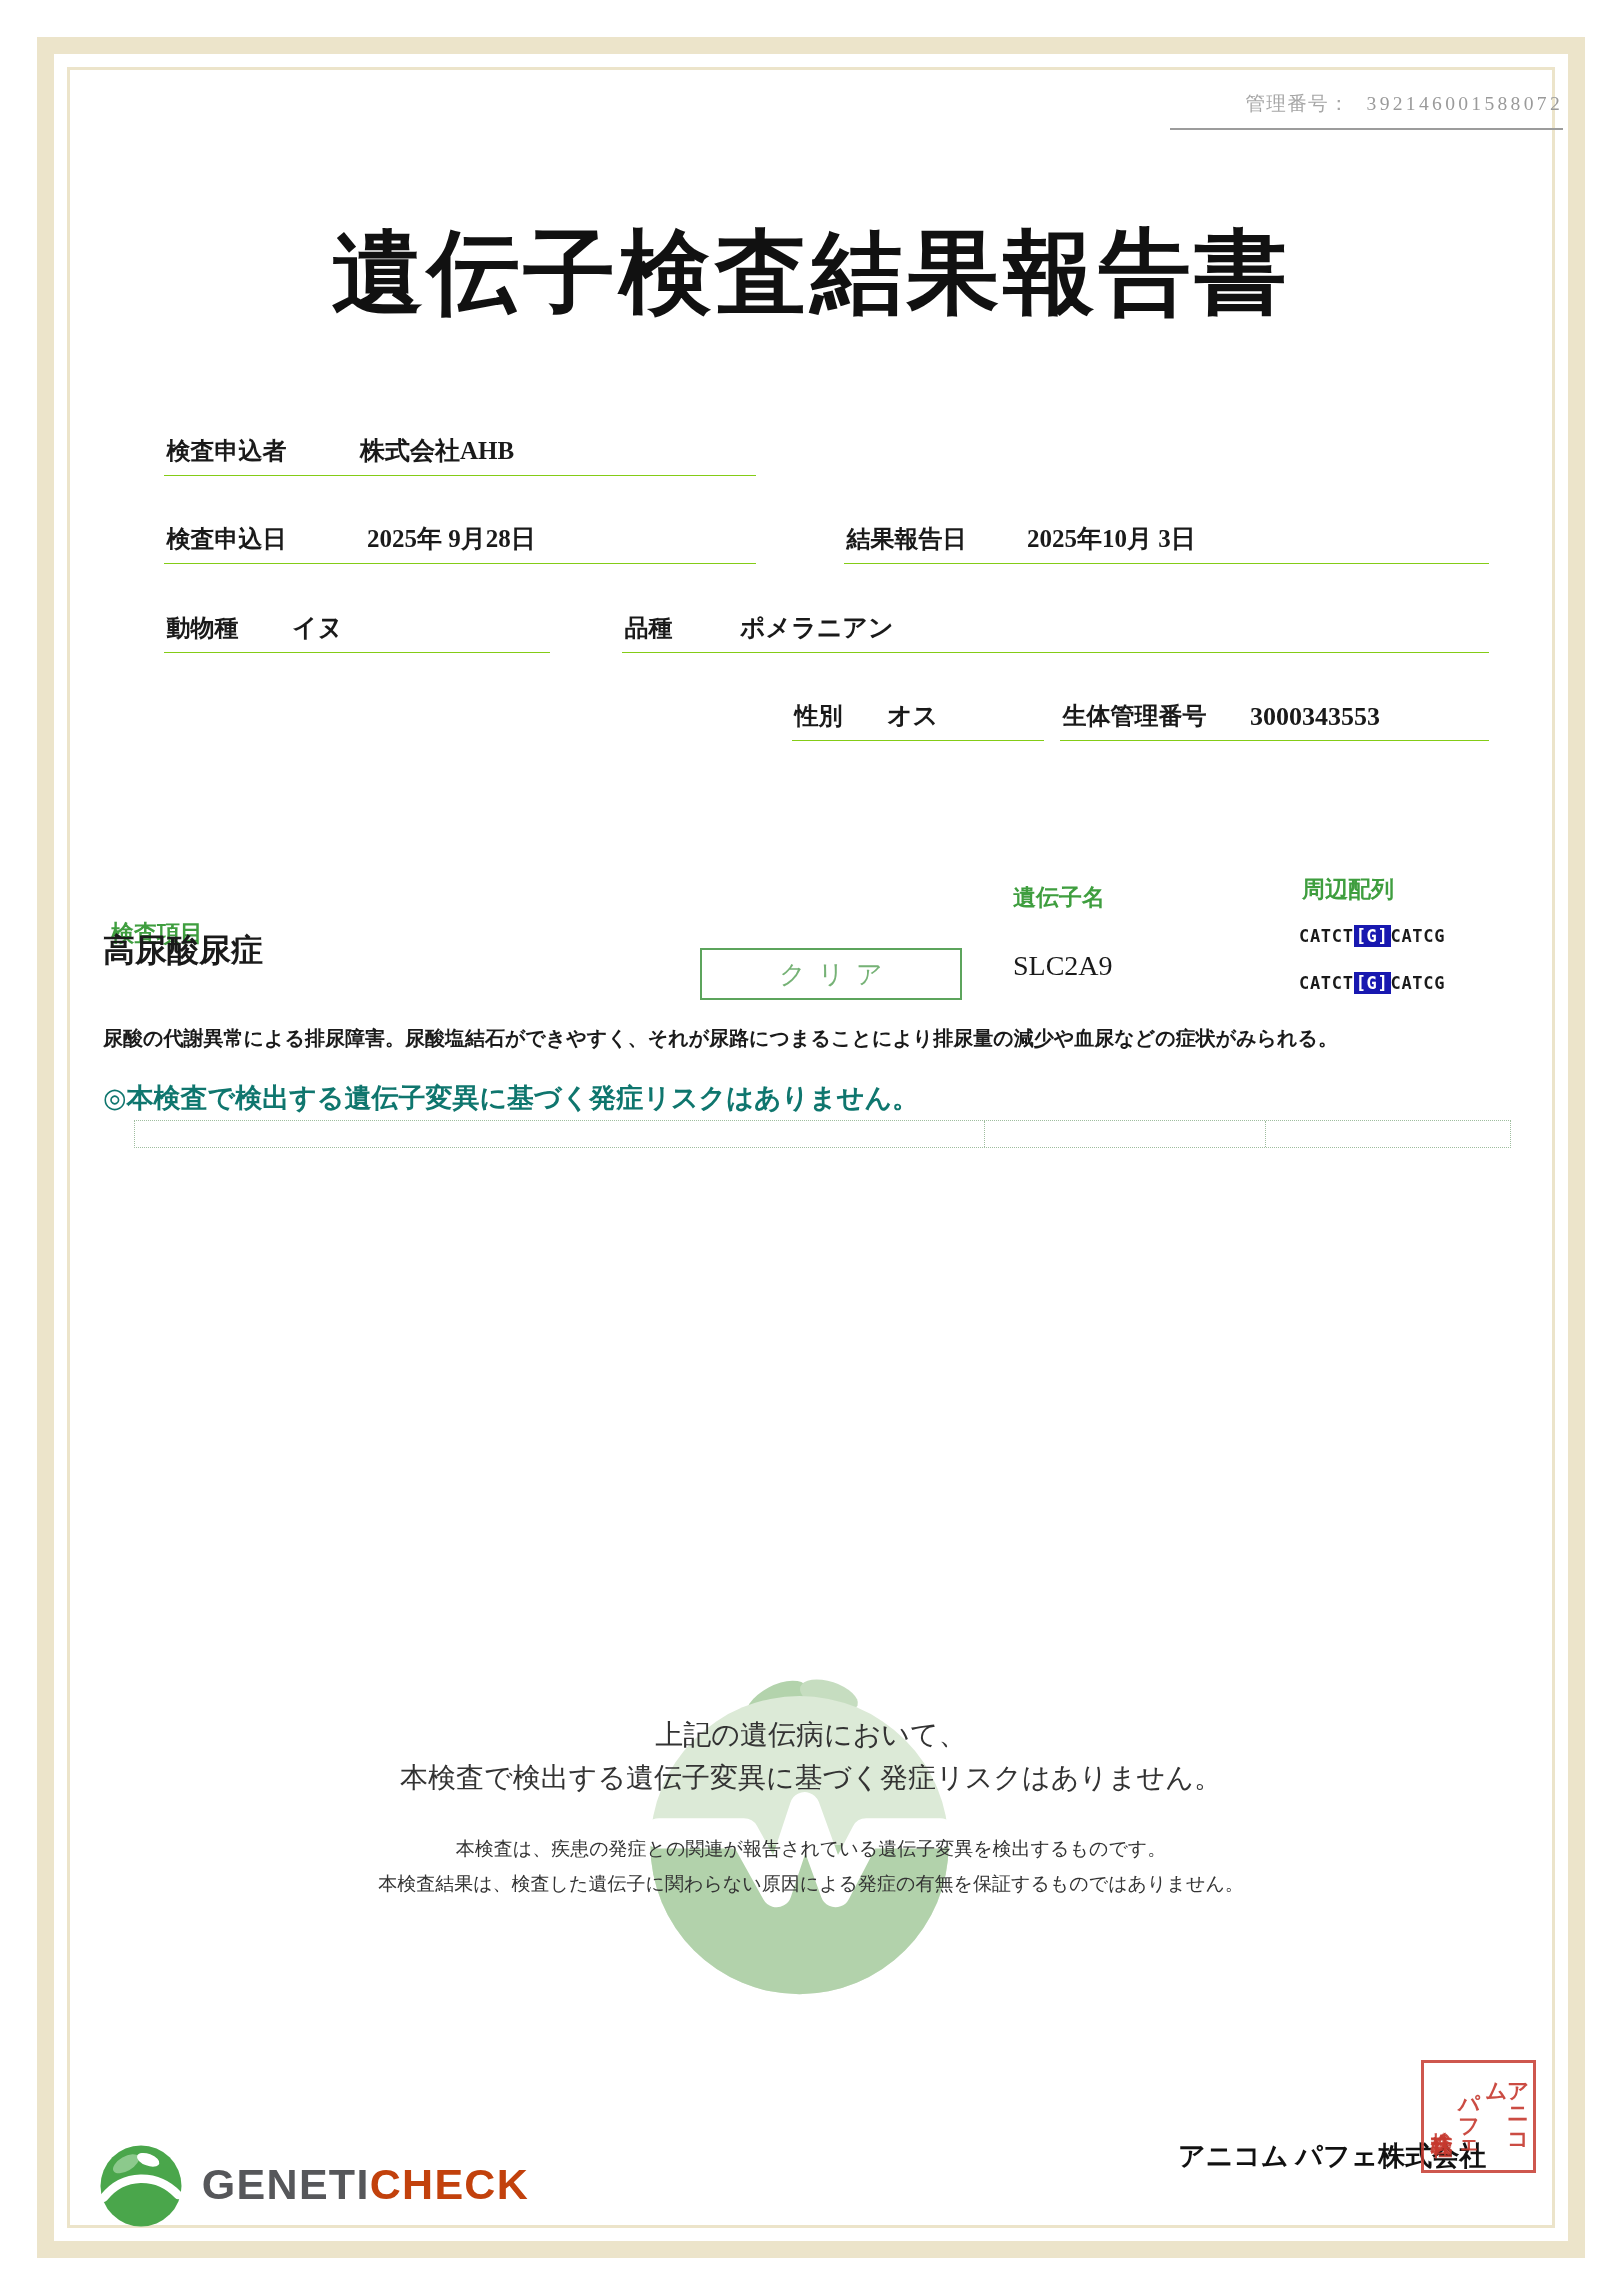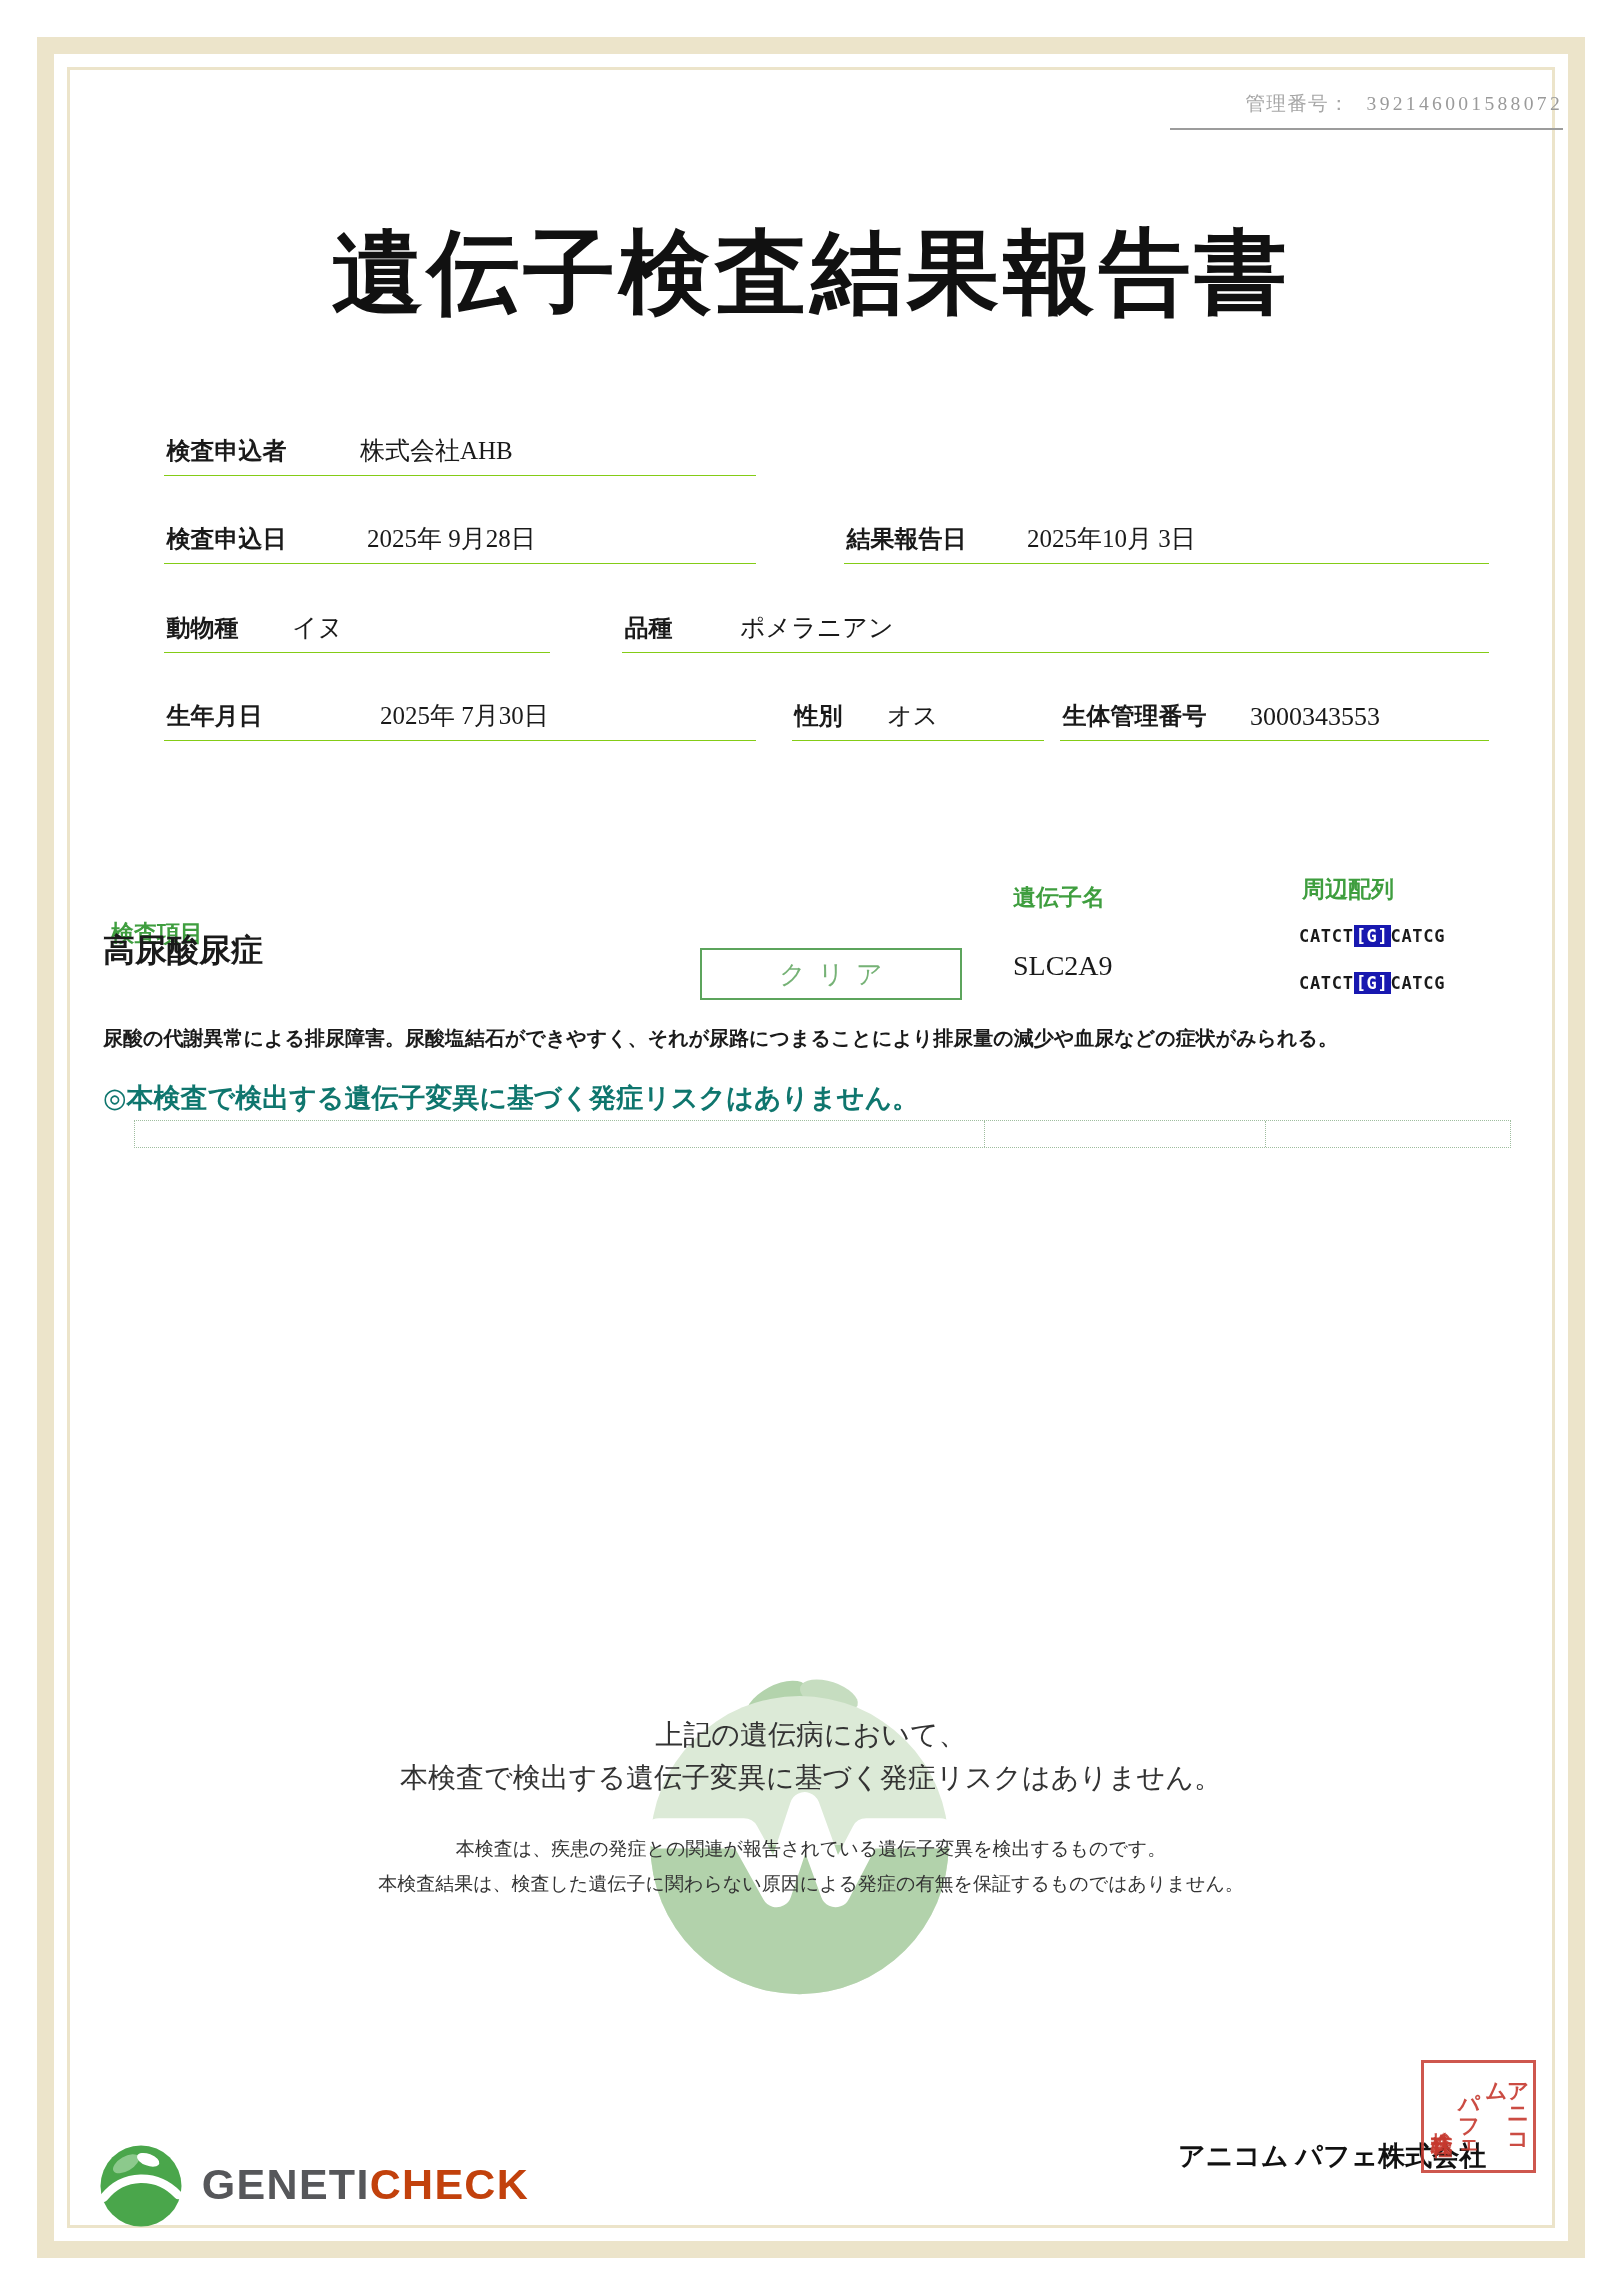--- a/index.html
+++ b/index.html
@@ -17,21 +17,21 @@
           border-bottom:2px solid #9c9c9c; padding-bottom:10.5px;
           font-size:19.6px; color:#a6a6a6; letter-spacing:1.3px; }
   .mgmt-num { color:#9a9a9a; letter-spacing:3.3px; margin-left:10.5px; }
 
   .title { position:absolute; top:211px; left:0; right:0; margin:0; text-align:center;
            font-size:92px; font-weight:700; letter-spacing:3.9px; color:#111; }
 
   
   .field { position:absolute; height:54px; border-bottom:1px solid #84cc16; }
   .flabel { position:absolute; left:2.6px; bottom:7.9px; font-size:24px; font-weight:700; white-space:nowrap; }
-  .fvalue { position:absolute; bottom:7.9px; font-size:25px; font-weight:400; white-space:nowrap; }
+  .fvalue { position:absolute; bottom:7.9px; font-size:25px; font-weight:700; white-space:nowrap; }
 
   
   .sec-head { position:absolute; font-size:23px; font-weight:700; color:#3f9e3f; white-space:nowrap; }
   .disease  { position:absolute; left:103px; top:929px; font-size:32px; font-weight:700; }
   .clear-box { position:absolute; left:700px; top:948px; width:262px; height:52px;
                border:2px solid #5ca45c; display:flex; align-items:center; justify-content:center; }
   .clear-box span { font-size:26px; color:#76b276; letter-spacing:11.8px; padding-left:11.8px; }
   .gene-name { position:absolute; left:1013px; top:950px; font-size:28px; }
   .seq { position:absolute; left:1299px; font-family:"DejaVu Sans Mono","Liberation Mono",monospace;
          font-size:17px; font-weight:700; letter-spacing:0.7px; white-space:nowrap; }
@@ -101,24 +101,20 @@
   <div class="field" style="left:164px; top:599px; width:386px;">
     <span class="flabel">動物種</span>
     <span class="fvalue" style="left:128px;">イヌ</span>
   </div>
 
   <div class="field" style="left:622px; top:599px; width:867px;">
     <span class="flabel">品種</span>
     <span class="fvalue" style="left:118px;">ポメラニアン</span>
   </div>
 
-  <div class="field" style="left:164px; top:687px; width:592px;">
-    <span class="flabel">生年月日</span>
-    <span class="fvalue" style="left:216px;">2025年 7月30日</span>
-  </div>
 
   <div class="field" style="left:792px; top:687px; width:252px;">
     <span class="flabel">性別</span>
     <span class="fvalue" style="left:95px;">オス</span>
   </div>
 
   <div class="field" style="left:1060px; top:687px; width:429px;">
     <span class="flabel">生体管理番号</span>
     <span class="fvalue" style="left:190px; font-size:26px;">3000343553</span>
   </div>

